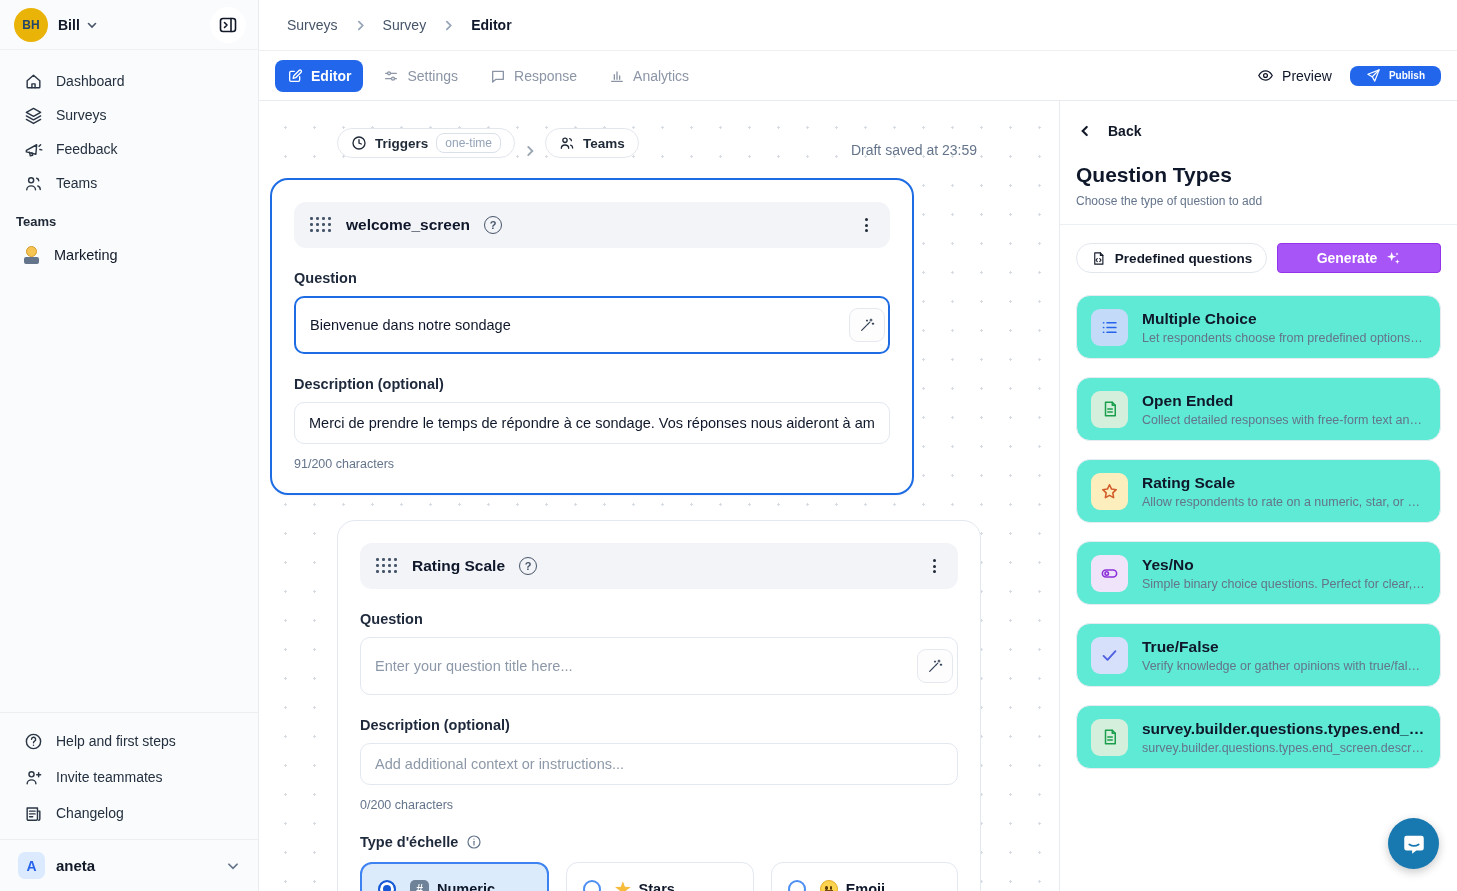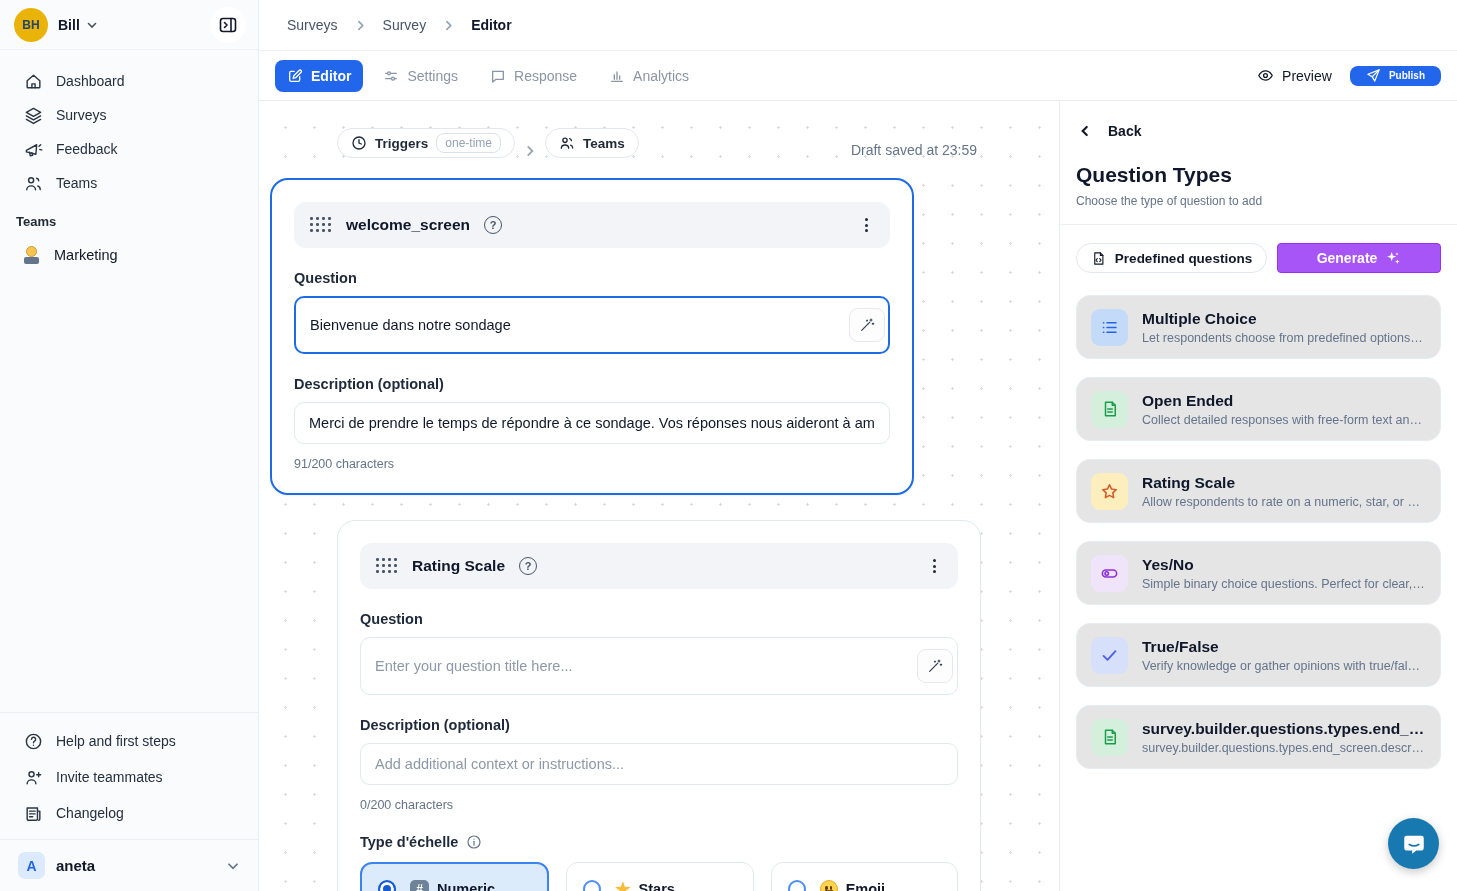--- a/index.html
+++ b/index.html
@@ -87,21 +87,21 @@
   
   .panel { flex:1; background:#fff; border-left:1px solid #e8ebef; padding:20px 16px 0; overflow:hidden; }
   .back-row { display:flex; align-items:center; gap:16px; font-size:14px; font-weight:700; color:#111827; cursor:pointer; padding:2px 0 2px 2px; }
   .panel-title { font-size:21px; font-weight:800; color:#0f172a; margin-top:22px; }
   .panel-sub { font-size:12px; color:#64748b; margin-top:7px; }
   .panel-divider { height:1px; background:#edf0f3; margin:16px -16px 0; }
   .panel-actions { display:flex; gap:10px; margin-top:18px; }
   .predef-btn { flex:1; display:flex; align-items:center; justify-content:center; gap:9px; height:30px; background:#fff; border:1px solid #e2e7ee; border-radius:15px; font-size:13.5px; font-weight:600; color:#111827; cursor:pointer; }
   .generate-btn { flex:0 0 164px; display:flex; align-items:center; justify-content:center; gap:8px; height:30px; background:#a855f7; border:1px solid #9333ea; border-radius:4px; color:#fff; font-size:14px; font-weight:700; cursor:pointer; }
   .type-list { margin-top:22px; display:flex; flex-direction:column; gap:18px; }
-  .type-item { display:flex; align-items:center; gap:14px; border:1px solid #e7ecf2; border-radius:14px; height:64px; padding:0 14px; cursor:pointer; background:#e5e5e5; }
+  .type-item { display:flex; align-items:center; gap:14px; border:1px solid #e7ecf2; border-radius:14px; height:64px; padding:0 14px; cursor:pointer; background:#5eead4; }
   .type-icon { width:37px; height:37px; border-radius:9px; display:flex; align-items:center; justify-content:center; flex:0 0 auto; }
   .ti-blue { background:#c3dbf8; color:#2563eb; }
   .ti-green { background:#d4f0dd; color:#1a9e4b; }
   .ti-amber { background:#fdeebd; color:#d35d2a; }
   .ti-purple { background:#f0e4fb; color:#8b30d9; }
   .ti-indigo { background:#d6e0fb; color:#4f61e0; }
   .type-text { min-width:0; }
   .type-title { font-size:15.5px; font-weight:700; color:#0f172a; white-space:nowrap; overflow:hidden; text-overflow:ellipsis; max-width:300px; }
   .type-desc { font-size:12.5px; color:#64748b; margin-top:3px; white-space:nowrap; overflow:hidden; text-overflow:ellipsis; max-width:300px; }
 

